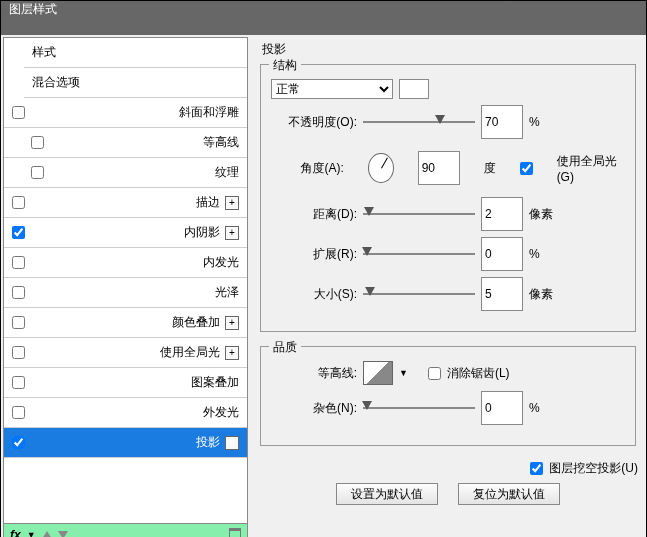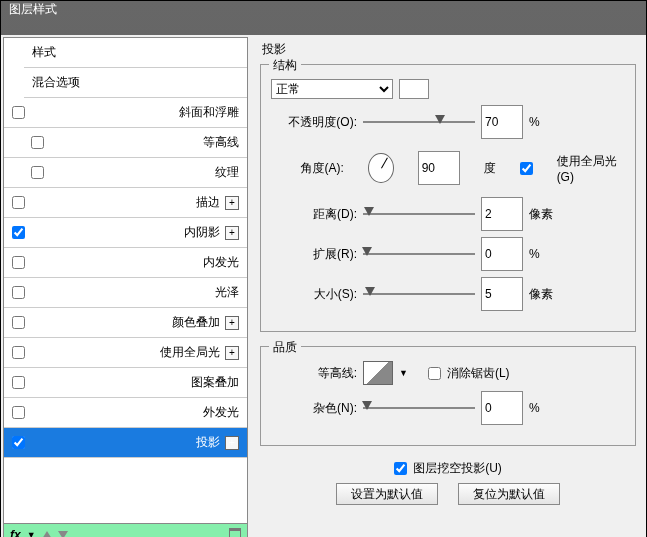--- a/index.html
+++ b/index.html
@@ -200,21 +200,21 @@
           <span class="lbl">杂色(N):</span>
           <span class="slider">
               <span class="track"></span>
               <span class="thumb" style="left:-1px;"></span>
             </span>
           <input class="numbox" value="0" style="">
           <span>%</span>
         </div>
       </div>
 
-      <div class="row" style="justify-content:center;">
+      <div class="row" style="justify-content:flex-end;">
         <input type="checkbox" checked="" style="">
         <span>图层挖空投影(U)</span>
       </div>
 
       <div class="center-btns">
         <button class="btn">设置为默认值</button>
         <button class="btn">复位为默认值</button>
       </div>
     </div>
   </div>

